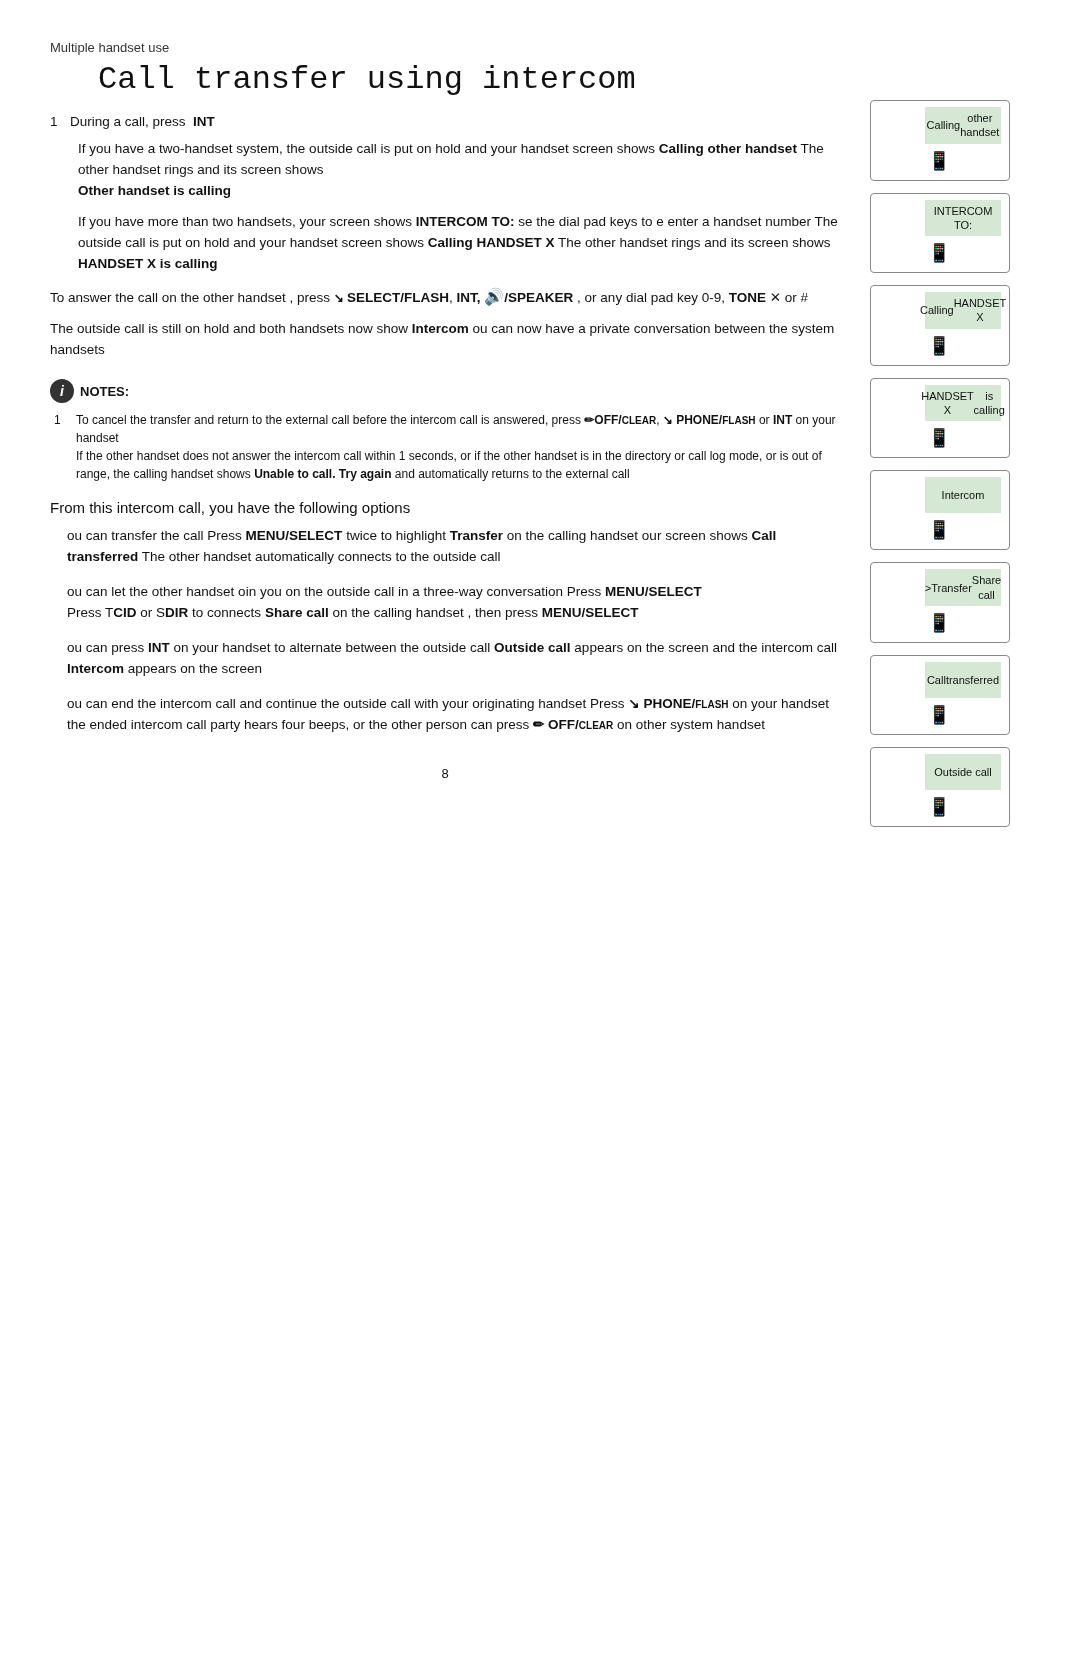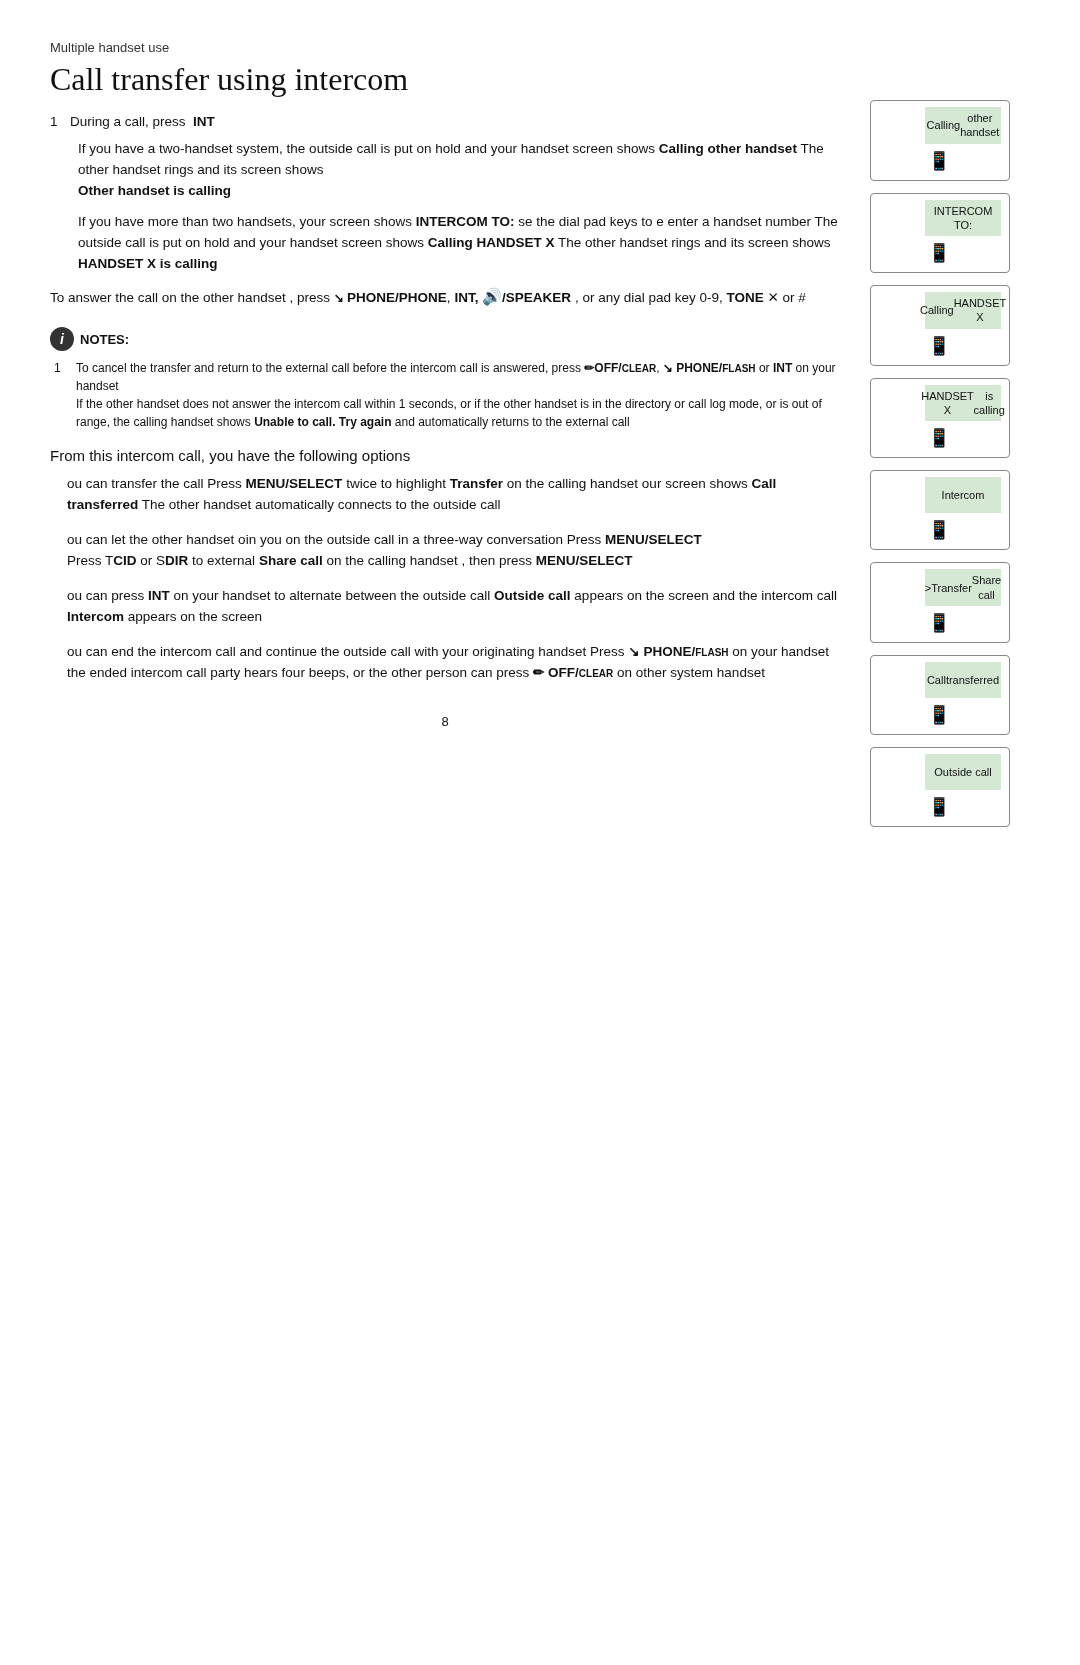--- a/index.html
+++ b/index.html
@@ -32,23 +32,24 @@
     }
     .subtitle {
       font-size: 13px;
       color: #333;
       font-family: Arial, sans-serif;
       margin-bottom: 6px;
     }
     h1 {
       font-size: 32px;
       font-weight: 400;
-      font-family: Liberation Serif, serif;
+      font-family: Liberation Mono, monospace;
       margin-bottom: 16px;
       margin-top: 4px;
+      margin-left: 48px;
     }
     .intro-text {
       font-size: 13.5px;
       font-family: Arial, sans-serif;
       margin-bottom: 14px;
       line-height: 1.5;
     }
     .step-main {
       font-size: 13.5px;
       font-family: Arial, sans-serif;
@@ -195,29 +196,35 @@
       <span> </span>
       <span>se the dial pad keys to e  enter a handset number The  outside call is put on hold and your handset screen shows</span>
       <strong>Calling HANDSET X</strong>
       <span> </span>
       <span>The other handset rings and its screen shows</span>
       <strong>HANDSET X is calling</strong>
     </div>
 
     <div class="indented-block" style="margin-left:0;">
       <span>To answer the call on the other handset  , press</span>
-      <strong><span style="font-family:Arial;font-size:12px;">↘ </span><span>PHONE/PHONE</span></strong>,
+      <strong><span style="font-family:Arial;font-size:12px;">↘ </span><span>SELECT/FLASH</span></strong>,
       <strong>INT,</strong>
       <span style="font-size:16px;">🔊</span><strong>/SPEAKER</strong>
       <span>, or any dial pad key   0-9,</span>
       <strong>TONE</strong>
       ✕
       <span>or #</span>
     </div>
 
+    <div class="indented-block" style="margin-left:0;">
+      <span>The outside call is still on hold and both handsets now show</span>
+      <strong>Intercom</strong>
+      <span> </span>
+      <span>ou can now have a private conversation between the system handsets</span>
+    </div>
 
     <div class="note-section">
       <div class="note-header">
         <span class="info-icon">i</span>
         <span>NOTES:</span>
       </div>
       <div class="note-item">
         <span class="note-num">1</span>
         <div>
           <span>To cancel the transfer and return to the external call before the intercom call is answered, press</span>
@@ -251,21 +258,21 @@
       <span>The other handset automatically connects to the outside call</span>
     </div>
 
     <div class="option-block">
       <span>ou can let the other handset oin you on the outside call in a three-way conversation Press</span>
       <strong>MENU/SELECT</strong>
       <br>
       <span>Press T</span><strong>CID</strong>
       <span>or S</span><strong>DIR</strong>
       <span> </span>
-      <span>to external</span>
+      <span>to connects</span>
       <strong>Share call</strong>
       <span> </span>
       <span>on the calling  handset , then press</span>
       <strong>MENU/SELECT</strong>
     </div>
 
     <div class="option-block">
       <span>ou can press</span>
       <strong>INT</strong>
       <span> </span>

